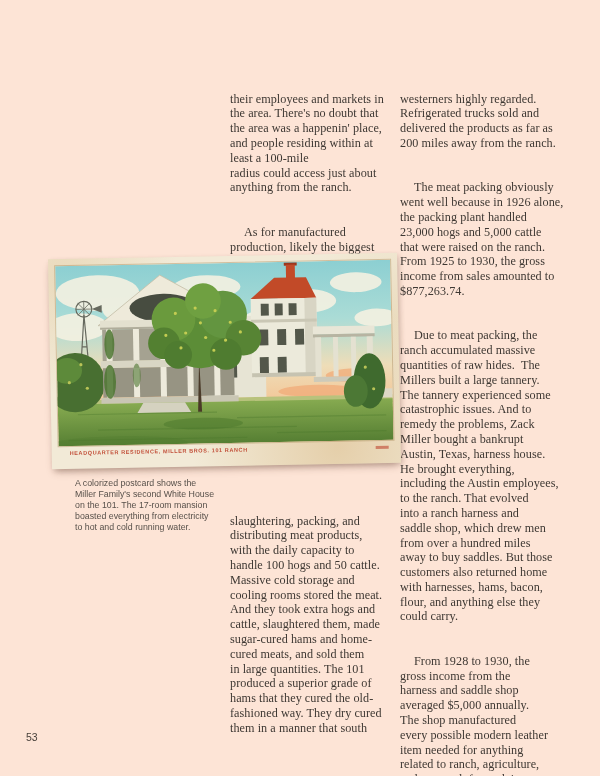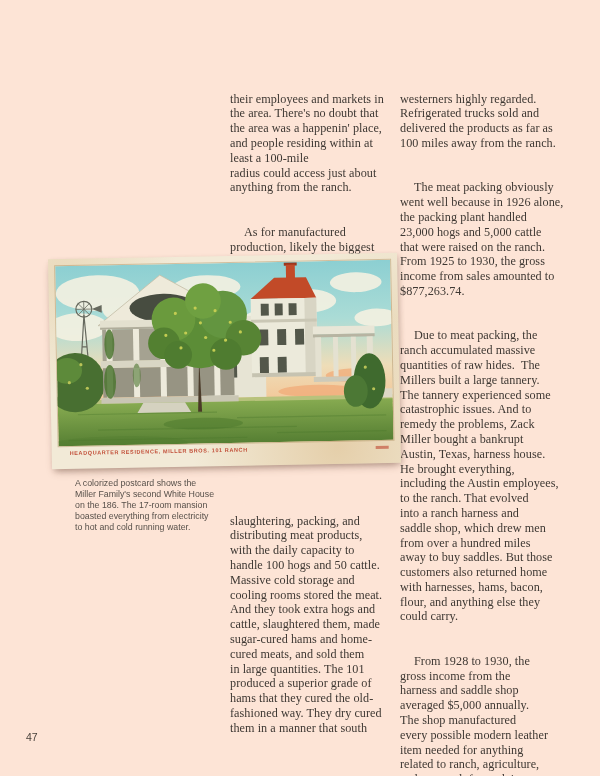--- a/index.html
+++ b/index.html
@@ -56,21 +56,21 @@
 production, likely the biggest
 101 Ranch enterprise was their
 meat packing industry. They
 used all modern processes for</p>
   </div>
 
   <div class="textblock" id="right-col">
     <p>westerners highly regarded.
 Refrigerated trucks sold and
 delivered the products as far as
-100 miles away from the ranch.</p>
+200 miles away from the ranch.</p>
     <p class="indent">The meat packing obviously
 went well because in 1926 alone,
 the packing plant handled
 23,000 hogs and 5,000 cattle
 that were raised on the ranch.
 From 1925 to 1930, the gross
 income from sales amounted to
 $877,263.74.</p>
     <p class="indent">Due to meat packing, the
 ranch accumulated massive
@@ -264,21 +264,21 @@
     </svg>
 
     <div class="imprint-row">
       <span class="imprint-text">HEADQUARTER RESIDENCE, MILLER BROS. 101 RANCH</span>
       <span class="imprint-code"></span>
     </div>
   </div>
 
   <div class="margin-caption">A colorized postcard shows the
 Miller Family's second White House
-on the 186. The 17-room mansion
+on the 101. The 17-room mansion
 boasted everything from electricity
 to hot and cold running water.</div>
 
   <div class="textblock" id="mid-bottom">
     <p>slaughtering, packing, and
 distributing meat products,
 with the daily capacity to
 handle 100 hogs and 50 cattle.
 Massive cold storage and
 cooling rooms stored the meat.
@@ -286,15 +286,15 @@
 cattle, slaughtered them, made
 sugar-cured hams and home-
 cured meats, and sold them
 in large quantities. The 101
 produced a superior grade of
 hams that they cured the old-
 fashioned way. They dry cured
 them in a manner that south</p>
   </div>
 
-  <div class="page-number">47</div>
+  <div class="page-number">53</div>
 
 </div>
 
 </body></html>

